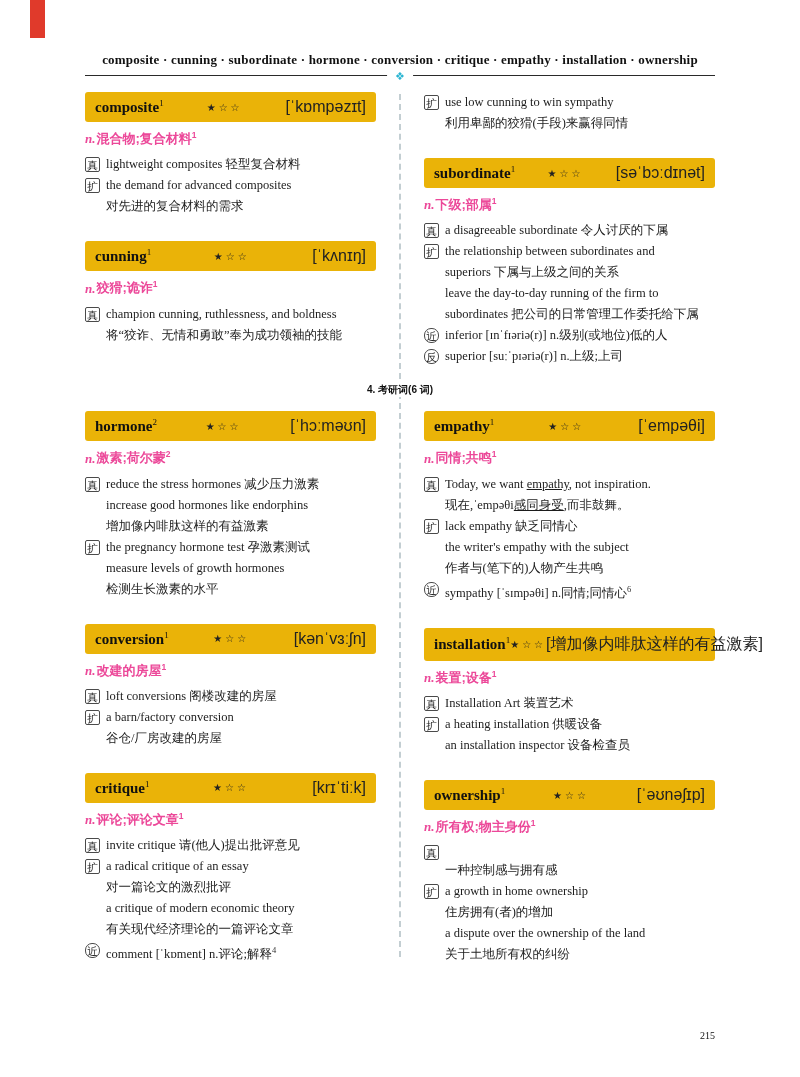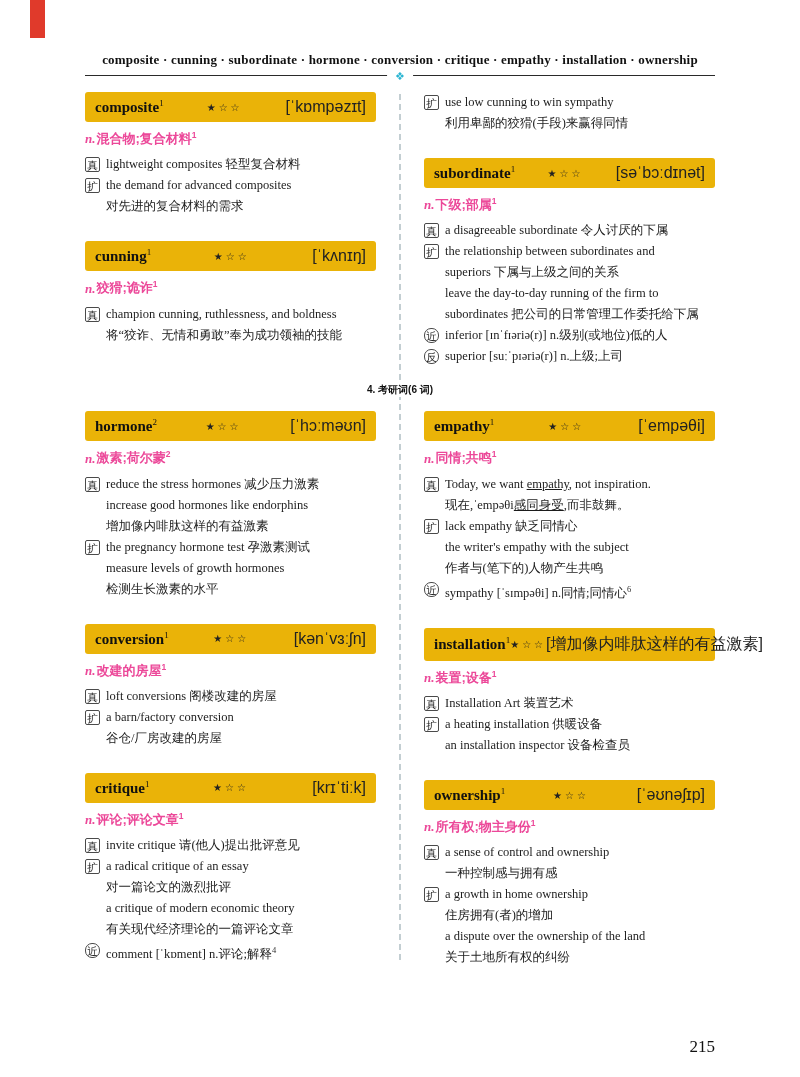--- a/index.html
+++ b/index.html
@@ -43,21 +43,21 @@
   .ex-line { display:flex; align-items:flex-start; font-size:12.5px; line-height:21px; }
   .ex-line .tag { flex:0 0 auto; width:15px; height:15px; margin:3px 6px 0 0;
                   border:1px solid #4a4a4a; border-radius:2px; font-size:10.5px; line-height:14px;
                   text-align:center; font-family:"Liberation Sans",sans-serif; color:#222; }
   .ex-line .tag.round { border-radius:7px; }
   .ex-line.cont { padding-left:21px; }
   .ex-text { min-width:0; }
   .ex-text .u { text-decoration:underline; }
   .ex-text sup { font-size:8.5px; color:#333; }
 
-  .page-number { position:absolute; right:85px; bottom:20px; font-size:17px; color:#111; }
+  .page-number { position:absolute; right:85px; bottom:36px; font-size:10px; color:#111; }
 </style>
 </head>
 <body>
 
 <div class="page">
   <div class="bookmark-tab"></div>
 
   <div class="header">
     <div class="header-words">composite · cunning · subordinate · hormone · conversion · critique · empathy · installation · ownership</div>
     <div class="header-rule">
@@ -280,21 +280,20 @@
           </div>
           <div class="entry">
             <div class="headword-bar">
               <span class="word">ownership<sup>1</sup></span>
               <span class="stars">★☆☆</span>
               <span class="phonetic">[ˈəʊnəʃɪp]</span>
             </div>
             <div class="definition"><span class="pos">n.</span><span>所有权;物主身份</span><sup>1</sup></div>
             <div class="ex-line">
               <span class="tag">真</span>
-              <span class="ex-text">a sense of control and ownership</span>
             </div>
             <div class="ex-line cont">
               <span class="ex-text">一种控制感与拥有感</span>
             </div>
             <div class="ex-line">
               <span class="tag">扩</span>
               <span class="ex-text">a growth in home ownership</span>
             </div>
             <div class="ex-line cont">
               <span class="ex-text">住房拥有(者)的增加</span>

